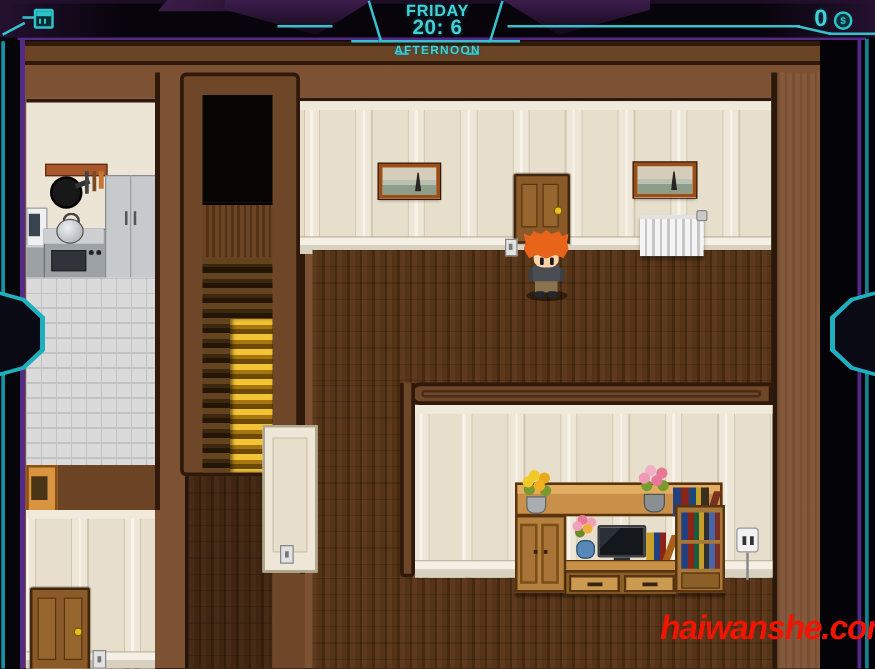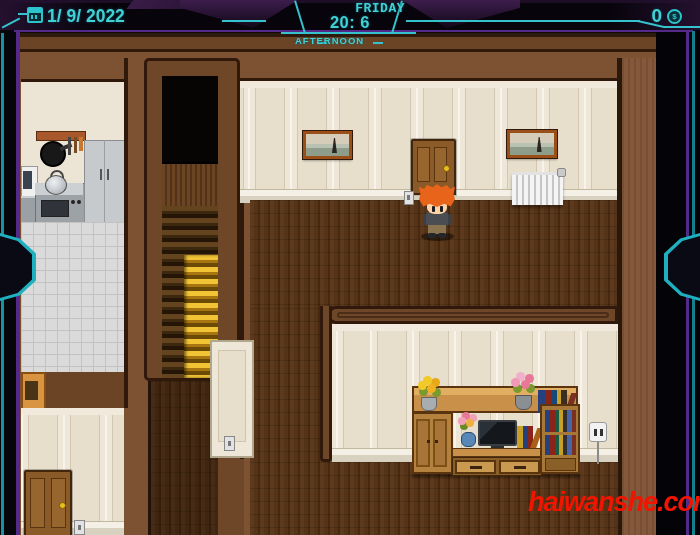--- a/index.html
+++ b/index.html
@@ -198,23 +198,23 @@
   .sg5{left:638px;top:20px;width:28px;transform:rotate(13deg);transform-origin:left top;}
   .sg6{left:663px;top:26px;width:37px;}
   .tl{left:299px;top:0;width:2px;height:34px;background:#35c2cc;transform:rotate(-17deg);z-index:27;}
   .tr{left:396px;top:0;width:2px;height:34px;background:#35c2cc;transform:rotate(17deg);z-index:27;}
   .tb{left:303px;top:32px;width:89px;}
   .tstub-l{left:281px;top:32px;width:22px;}
   .tstub-r{left:391px;top:32px;width:25px;}
   .tdash-l{left:317px;top:42px;width:10px;z-index:27;}
   .tdash-r{left:373px;top:42px;width:10px;z-index:27;}
   .hudtxt{color:#41d0d6;font-weight:bold;text-shadow:0 0 3px rgba(10,90,100,.9);z-index:28;}
-  .hud-day{left:295px;top:1px;width:110px;font-size:13px;text-align:right;letter-spacing:.5px;font-family:Liberation Mono, monospace;}
+  .hud-day{left:295px;top:1px;width:110px;font-size:13px;text-align:center;letter-spacing:.5px;}
   .hud-time{left:295px;top:13px;width:110px;font-size:16.5px;text-align:center;letter-spacing:.5px;}
-  .hud-part{left:295px;top:35px;width:110px;font-size:9.5px;text-align:left;letter-spacing:1px;}
+  .hud-part{left:295px;top:35px;width:110px;font-size:9.5px;text-align:center;letter-spacing:1px;}
   .hud-cal{left:27px;top:7px;width:16px;height:16px;border:2px solid #2cc4cc;background:#062a30;border-radius:2px;box-sizing:border-box;z-index:28;}
   .hud-cal::before{content:"";position:absolute;left:0;top:0;right:0;height:4px;background:#2cc4cc;}
   .hud-cal::after{content:"";position:absolute;left:2px;top:6px;width:8px;height:4px;background:
       repeating-linear-gradient(90deg,#2cc4cc 0 2px,rgba(0,0,0,0) 2px 4px);}
   .hud-date-text{left:47px;top:6px;font-size:17.5px;white-space:nowrap;}
   .hud-gold{left:632px;top:5px;width:30px;font-size:19px;text-align:right;}
   .hud-coin{left:667px;top:9px;width:15px;height:15px;border:2px solid #2cc4cc;border-radius:50%;background:#083038;box-sizing:border-box;z-index:28;
       color:#2cc4cc;font-size:8px;font-weight:bold;text-align:center;line-height:11px;}
 
   .strip-l{left:0;top:30px;width:16px;height:505px;background:#05050a;z-index:20;}
@@ -377,21 +377,20 @@
   <div class="a cyanline sg6"></div>
   <div class="a tl"></div>
   <div class="a tr"></div>
   <div class="a cyanline tb"></div>
   <div class="a cyanline tstub-l"></div>
   <div class="a cyanline tstub-r"></div>
   <div class="a cyanline tdash-l"></div>
   <div class="a cyanline tdash-r"></div>
 
   <div class="a hud-cal"></div>
-  <div class="a hudtxt hud-date-text">1/ 9/ 2022</div>
   <div class="a hudtxt hud-day">FRIDAY</div>
   <div class="a hudtxt hud-time">20: 6</div>
   <div class="a hudtxt hud-part">AFTERNOON</div>
   <div class="a hudtxt hud-gold">0</div>
   <div class="a hud-coin">$</div>
 
   <div class="a strip-l"></div>
   <div class="a strip-r"></div>
   <div class="a purple-top"></div>
   <div class="a purple-l"></div>

